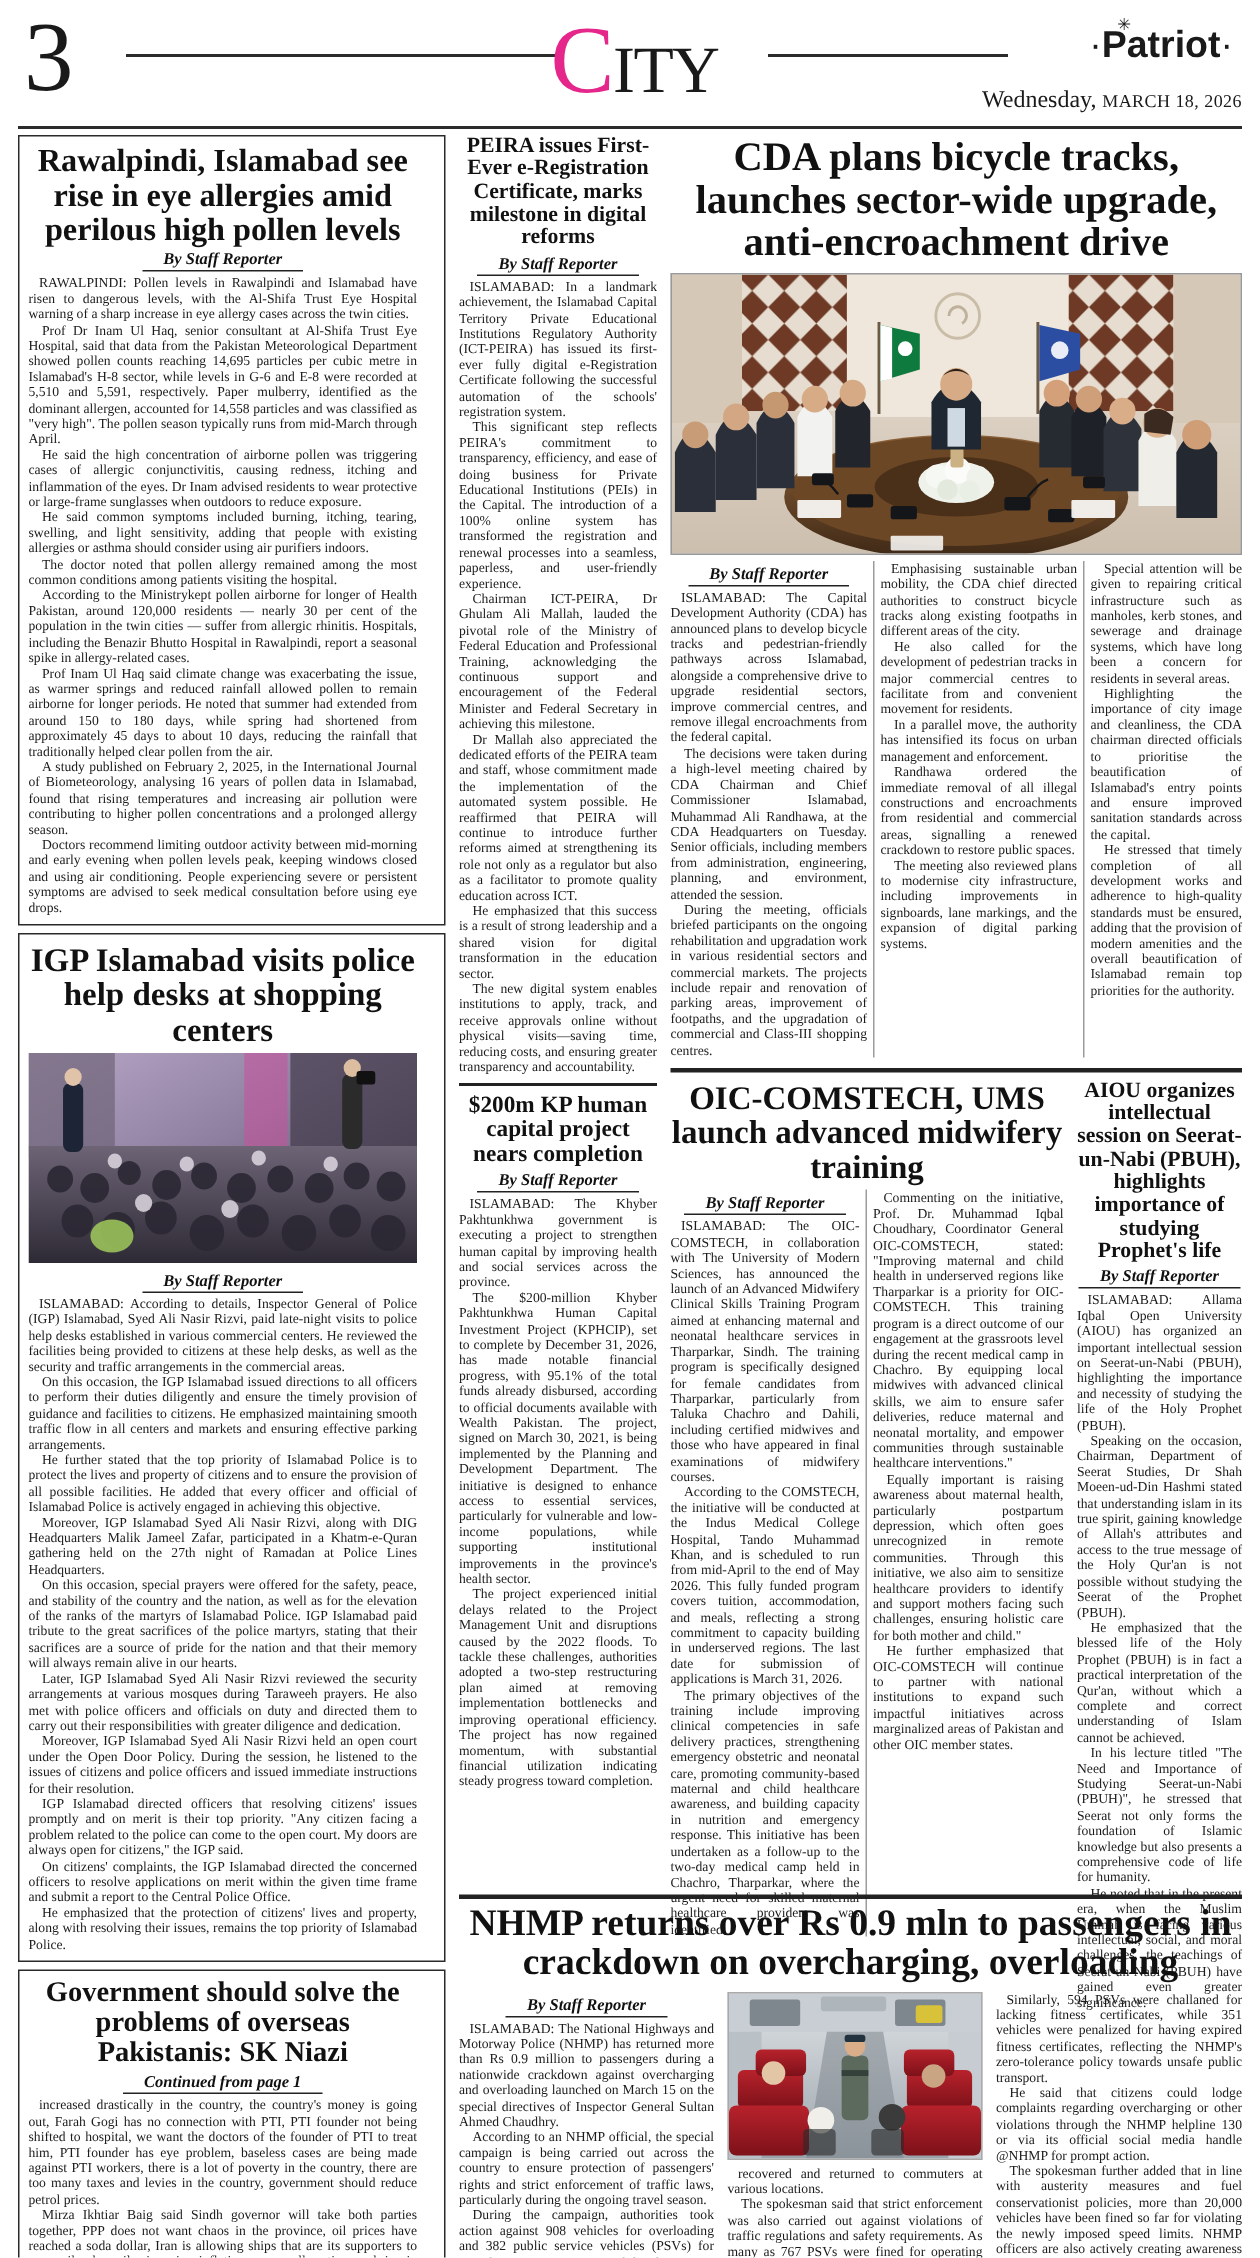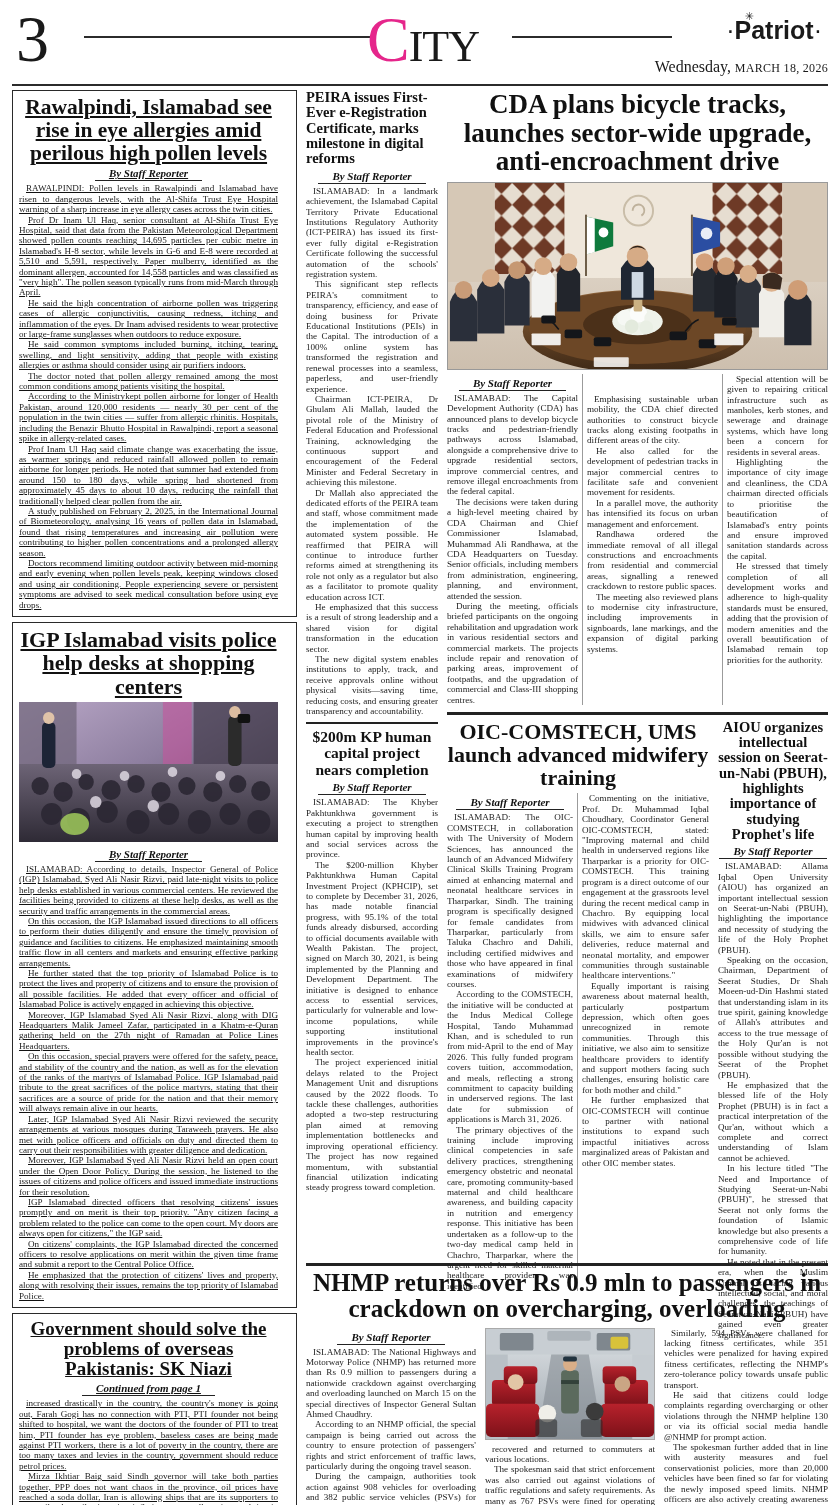--- a/index.html
+++ b/index.html
@@ -80,21 +80,21 @@
   
   .content { position: relative; margin-top: 4px; }
   .row { display: flex; gap: 0; }
 
   .colsep { width: 9px; flex: 0 0 9px; position: relative; }
   .colsep::after {
     content: ""; position: absolute; left: 4px; top: 0; bottom: 0; width: 1px; background: #9b9b9b;
   }
 
   
-  .boxed { border: 1.6px solid #2a2a2a; padding: 5px 18px 6px 6px; text-decoration: underline; }
+  .boxed { border: 1.6px solid #2a2a2a; padding: 5px 18px 6px 6px; }
 
   .photo { width: 100%; position: relative; overflow: hidden; background: #cfcfcf; }
   .photo svg { display: block; width: 100%; height: 100%; }
 </style>
 </head>
 <body>
 
 <div class="page">
 
   <div class="masthead">
@@ -223,21 +223,21 @@
           </div>
         </div>
 
       </div>
 
       <div class="colsep"></div>
 
       <div style="width:132px; flex:0 0 132px;">
 
         <div>
-          <h1 class="hl" style="font-size:14.5px; text-align:left;">PEIRA issues First-Ever e-Registration Certificate, marks milestone in digital reforms</h1>
+          <h1 class="hl" style="font-size:14.5px; text-align:center;">PEIRA issues First-Ever e-Registration Certificate, marks milestone in digital reforms</h1>
           <div class="byline-wrap">
             <span class="byline">By Staff Reporter</span>
           </div>
           <div>
             <p class="body first">ISLAMABAD: In a landmark achievement, the Islamabad Capital Territory Private Educational Institutions Regulatory Authority (ICT-PEIRA) has issued its first-ever fully digital e-Registration Certificate following the successful automation of the schools' registration system.</p>
             <p class="body">This significant step reflects PEIRA's commitment to transparency, efficiency, and ease of doing business for Private Educational Institutions (PEIs) in the Capital. The introduction of a 100% online system has transformed the registration and renewal processes into a seamless, paperless, and user-friendly experience.</p>
             <p class="body">Chairman ICT-PEIRA, Dr Ghulam Ali Mallah, lauded the pivotal role of the Ministry of Federal Education and Professional Training, acknowledging the continuous support and encouragement of the Federal Minister and Federal Secretary in achieving this milestone.</p>
             <p class="body">Dr Mallah also appreciated the dedicated efforts of the PEIRA team and staff, whose commitment made the implementation of the automated system possible. He reaffirmed that PEIRA will continue to introduce further reforms aimed at strengthening its role not only as a regulator but also as a facilitator to promote quality education across ICT.</p>
             <p class="body">He emphasized that this success is a result of strong leadership and a shared vision for digital transformation in the education sector.</p>
             <p class="body">The new digital system enables institutions to apply, track, and receive approvals online without physical visits—saving time, reducing costs, and ensuring greater transparency and accountability.</p>
@@ -371,23 +371,23 @@
           <div class="row" style="margin-top:4px;">
             <div style="width:131px; flex:0 0 131px;">
               <div class="byline-wrap">
                 <span class="byline">By Staff Reporter</span>
               </div>
               <p class="body first">ISLAMABAD: The Capital Development Authority (CDA) has announced plans to develop bicycle tracks and pedestrian-friendly pathways across Islamabad, alongside a comprehensive drive to upgrade residential sectors, improve commercial centres, and remove illegal encroachments from the federal capital.</p>
               <p class="body">The decisions were taken during a high-level meeting chaired by CDA Chairman and Chief Commissioner Islamabad, Muhammad Ali Randhawa, at the CDA Headquarters on Tuesday. Senior officials, including members from administration, engineering, planning, and environment, attended the session.</p>
               <p class="body">During the meeting, officials briefed participants on the ongoing rehabilitation and upgradation work in various residential sectors and commercial markets. The projects include repair and renovation of parking areas, improvement of footpaths, and the upgradation of commercial and Class-III shopping centres.</p>
             </div>
             <div class="colsep"></div>
-            <div style="width:131px; flex:0 0 131px;margin-top:20px;">
+            <div style="width:131px; flex:0 0 131px;">
               <p class="body first">Emphasising sustainable urban mobility, the CDA chief directed authorities to construct bicycle tracks along existing footpaths in different areas of the city.</p>
-              <p class="body">He also called for the development of pedestrian tracks in major commercial centres to facilitate safe and convenient movement for residents.</p>
+              <p class="body">He also called for the development of pedestrian tracks in major commercial centres to facilitate from and convenient movement for residents.</p>
               <p class="body">In a parallel move, the authority has intensified its focus on urban management and enforcement.</p>
               <p class="body">Randhawa ordered the immediate removal of all illegal constructions and encroachments from residential and commercial areas, signalling a renewed crackdown to restore public spaces.</p>
               <p class="body">The meeting also reviewed plans to modernise city infrastructure, including improvements in signboards, lane markings, and the expansion of digital parking systems.</p>
             </div>
             <div class="colsep"></div>
             <div style="flex:1 1 auto;">
               <p class="body">Special attention will be given to repairing critical infrastructure such as manholes, kerb stones, and sewerage and drainage systems, which have long been a concern for residents in several areas.</p>
               <p class="body">Highlighting the importance of city image and cleanliness, the CDA chairman directed officials to prioritise the beautification of Islamabad's entry points and ensure improved sanitation standards across the capital.</p>
               <p class="body">He stressed that timely completion of all development works and adherence to high-quality standards must be ensured, adding that the provision of modern amenities and the overall beautification of Islamabad remain top priorities for the authority.</p>
             </div>

